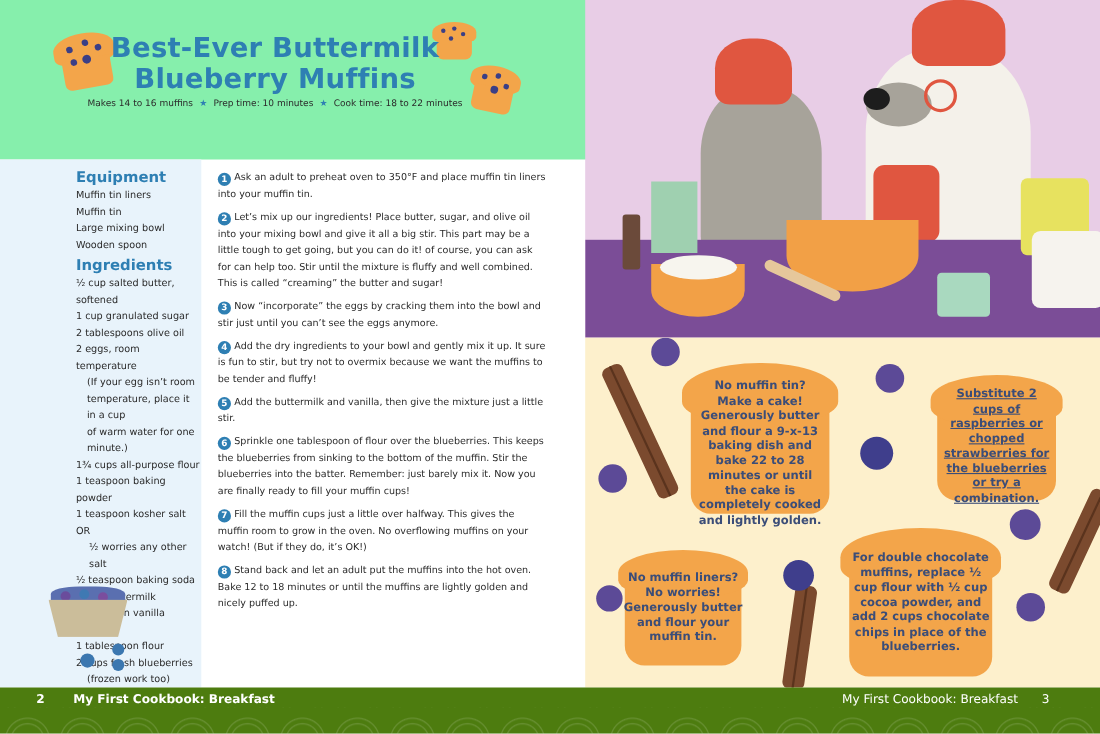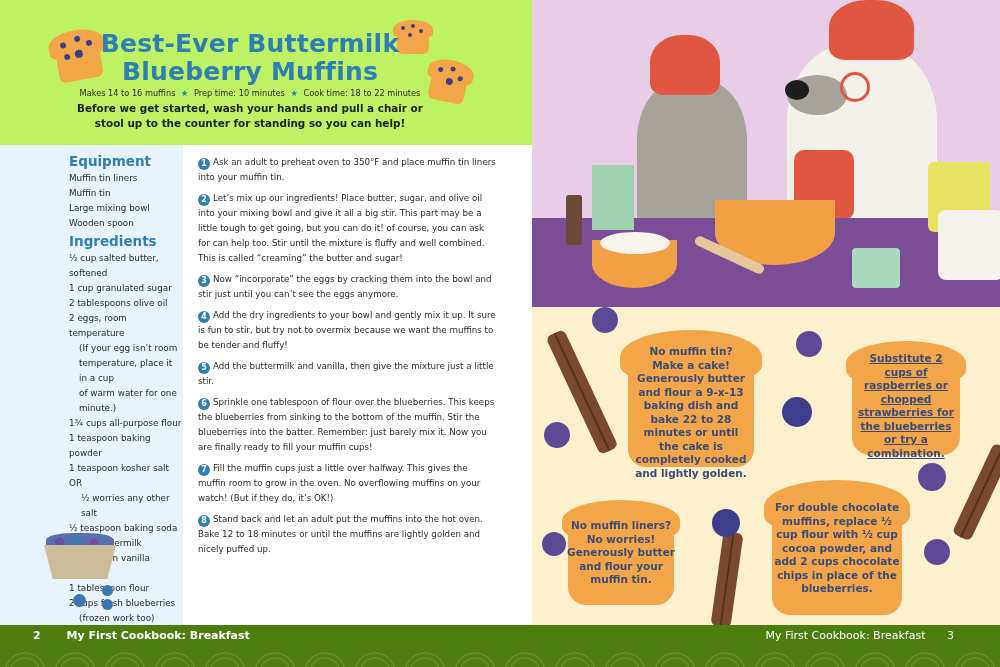--- a/index.html
+++ b/index.html
@@ -1,21 +1,21 @@
 <!DOCTYPE html>
 <html><head>
 <meta charset="utf-8">
 <style>
   * { box-sizing: border-box; margin: 0; padding: 0; }
   html, body { width: 1000px; height: 667px; overflow: hidden; background: #ffffff; }
   body { position: relative; font-family: "DejaVu Sans", sans-serif; color: #2b2b2b; }
 
   
   .left-page { position: absolute; left: 0; top: 0; width: 500px; height: 625px; background: #ffffff; }
-  .header-band { position: absolute; left: 0; top: 0; width: 544px; height: 145px; background: #bef264; }
+  .header-band { position: absolute; left: 0; top: 0; width: 544px; height: 145px; background: #86efac; }
   .title { position: absolute; left: 100px; top: 30px; width: 300px; text-align: center;
            font-family: "DejaVu Sans", sans-serif; font-weight: bold; font-size: 25px; line-height: 28px;
            color: #2e7fb3; letter-spacing: 0.2px; }
   .meta { position: absolute; left: 60px; top: 88px; width: 380px; text-align: center; font-size: 8.2px; color: #2b2b2b; }
   .meta .star { color: #2e7fb3; margin: 0 3px; }
   .intro { position: absolute; left: 70px; top: 101px; width: 360px; text-align: center; font-size: 10.4px;
            line-height: 15px; font-weight: bold; color: #222; }
 
   .muffin-deco { position: absolute; }
   .muffin-deco .top { position: absolute; left: 0; top: 0; width: 100%; height: 55%; background: #f3a54a;
@@ -114,21 +114,20 @@
       <div>Best-Ever Buttermilk</div>
       <div>Blueberry Muffins</div>
     </div>
     <div class="meta">
       <span>Makes 14 to 16 muffins</span>
       <span class="star">★</span>
       <span>Prep time: 10 minutes</span>
       <span class="star">★</span>
       <span>Cook time: 18 to 22 minutes</span>
     </div>
-    <div class="intro">Before we get started, wash your hands and pull a chair or stool up to the counter for standing so you can help!</div>
   </div>
 
   <div class="sidebar">
     <div class="section" style="top:8px;">
       <h2>Equipment</h2>
       <ul>
         <li>Muffin tin liners</li>
         <li>Muffin tin</li>
         <li>Large mixing bowl</li>
         <li>Wooden spoon</li>

